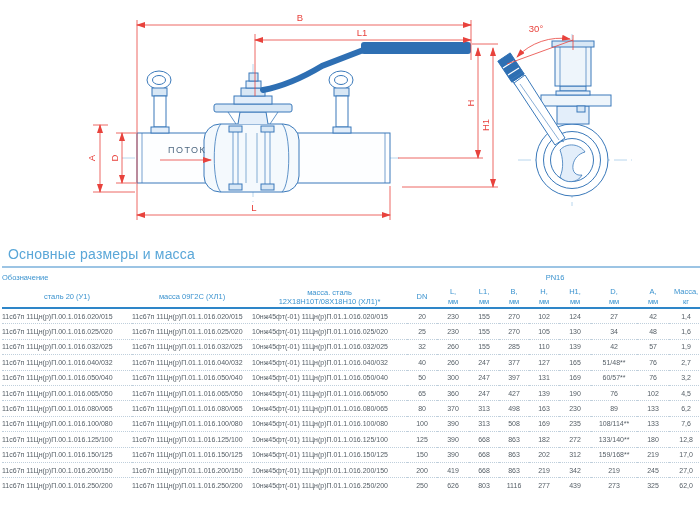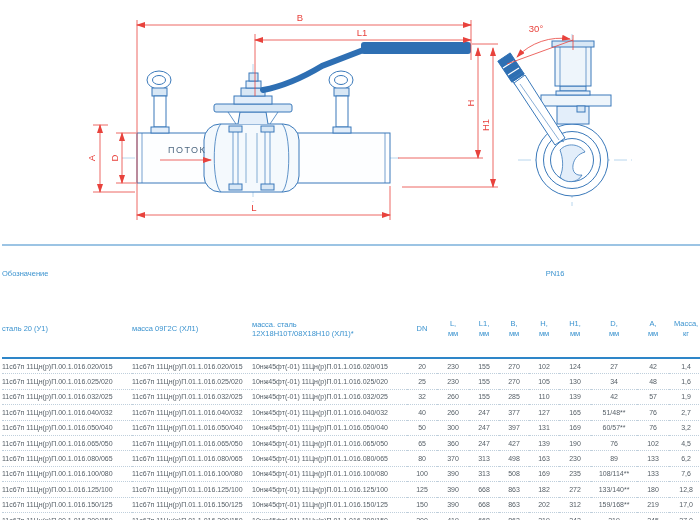--- a/index.html
+++ b/index.html
@@ -3,24 +3,24 @@
 <meta charset="utf-8">
 <style>
   html,body{margin:0;padding:0;background:#fff;}
   .page{position:relative;width:700px;height:520px;background:#fff;overflow:hidden;
         font-family:"Liberation Sans",sans-serif;}
   .drawing{display:block;}
   .section-title{margin:2px 0 4px 8px;font-size:14px;font-weight:400;color:#5aa7d8;letter-spacing:.2px;}
   table.dims{border-collapse:collapse;table-layout:fixed;width:696px;margin-left:2px;
              border-top:2px solid #9cc4e4;}
   table.dims thead{border-bottom:2px solid #2e86c8;}
-  table.dims th{font-weight:400;color:#3b93cf;font-size:7.5px;line-height:9px;padding:19px 0;}
+  table.dims th{font-weight:400;color:#3b93cf;font-size:7.5px;line-height:9px;padding:1px 0;}
   th.group-designation{text-align:left;padding-left:6px;font-size:8px;height:16px;vertical-align:middle;}
   th.group-pn{text-align:center;font-size:8px;vertical-align:middle;}
-  th.des-h{text-align:left;padding-left:6px;vertical-align:middle;}
+  th.des-h{text-align:center;padding-left:6px;vertical-align:middle;}
   th.num-h{text-align:center;vertical-align:middle;}
   th .unit{margin-top:1px;}
   table.dims td{font-size:7px;color:#555e66;height:14.4px;padding:0;white-space:nowrap;overflow:hidden;}
   td.des{text-align:left;padding-left:6px;}
   td.num{text-align:center;}
   tbody tr{border-top:1px dotted #bfcfdc;}
   tbody tr:first-child{border-top:none;}
 </style>
 </head>
 <body>
@@ -144,20 +144,21 @@
       <text x="254" y="211">L</text>
       <text transform="translate(95,158) rotate(-90)">A</text>
       <text transform="translate(118,158) rotate(-90)">D</text>
       <text transform="translate(474,103) rotate(-90)">H</text>
       <text transform="translate(489,125) rotate(-90)">H1</text>
       <text x="536" y="32">30°</text>
       <text x="168" y="153" text-anchor="start" fill="#4d6780" font-size="9" letter-spacing="1.5">ПОТОК</text>
     </g>
   </svg>
 
+  <h2 class="section-title">Основные размеры и масса</h2>
 
   <table class="dims">
     <colgroup>
       <col style="width:130px">
         <col style="width:120px">
         <col style="width:155px">
       <col style="width:30px">
         <col style="width:32px">
         <col style="width:30px">
       <col style="width:30px">

